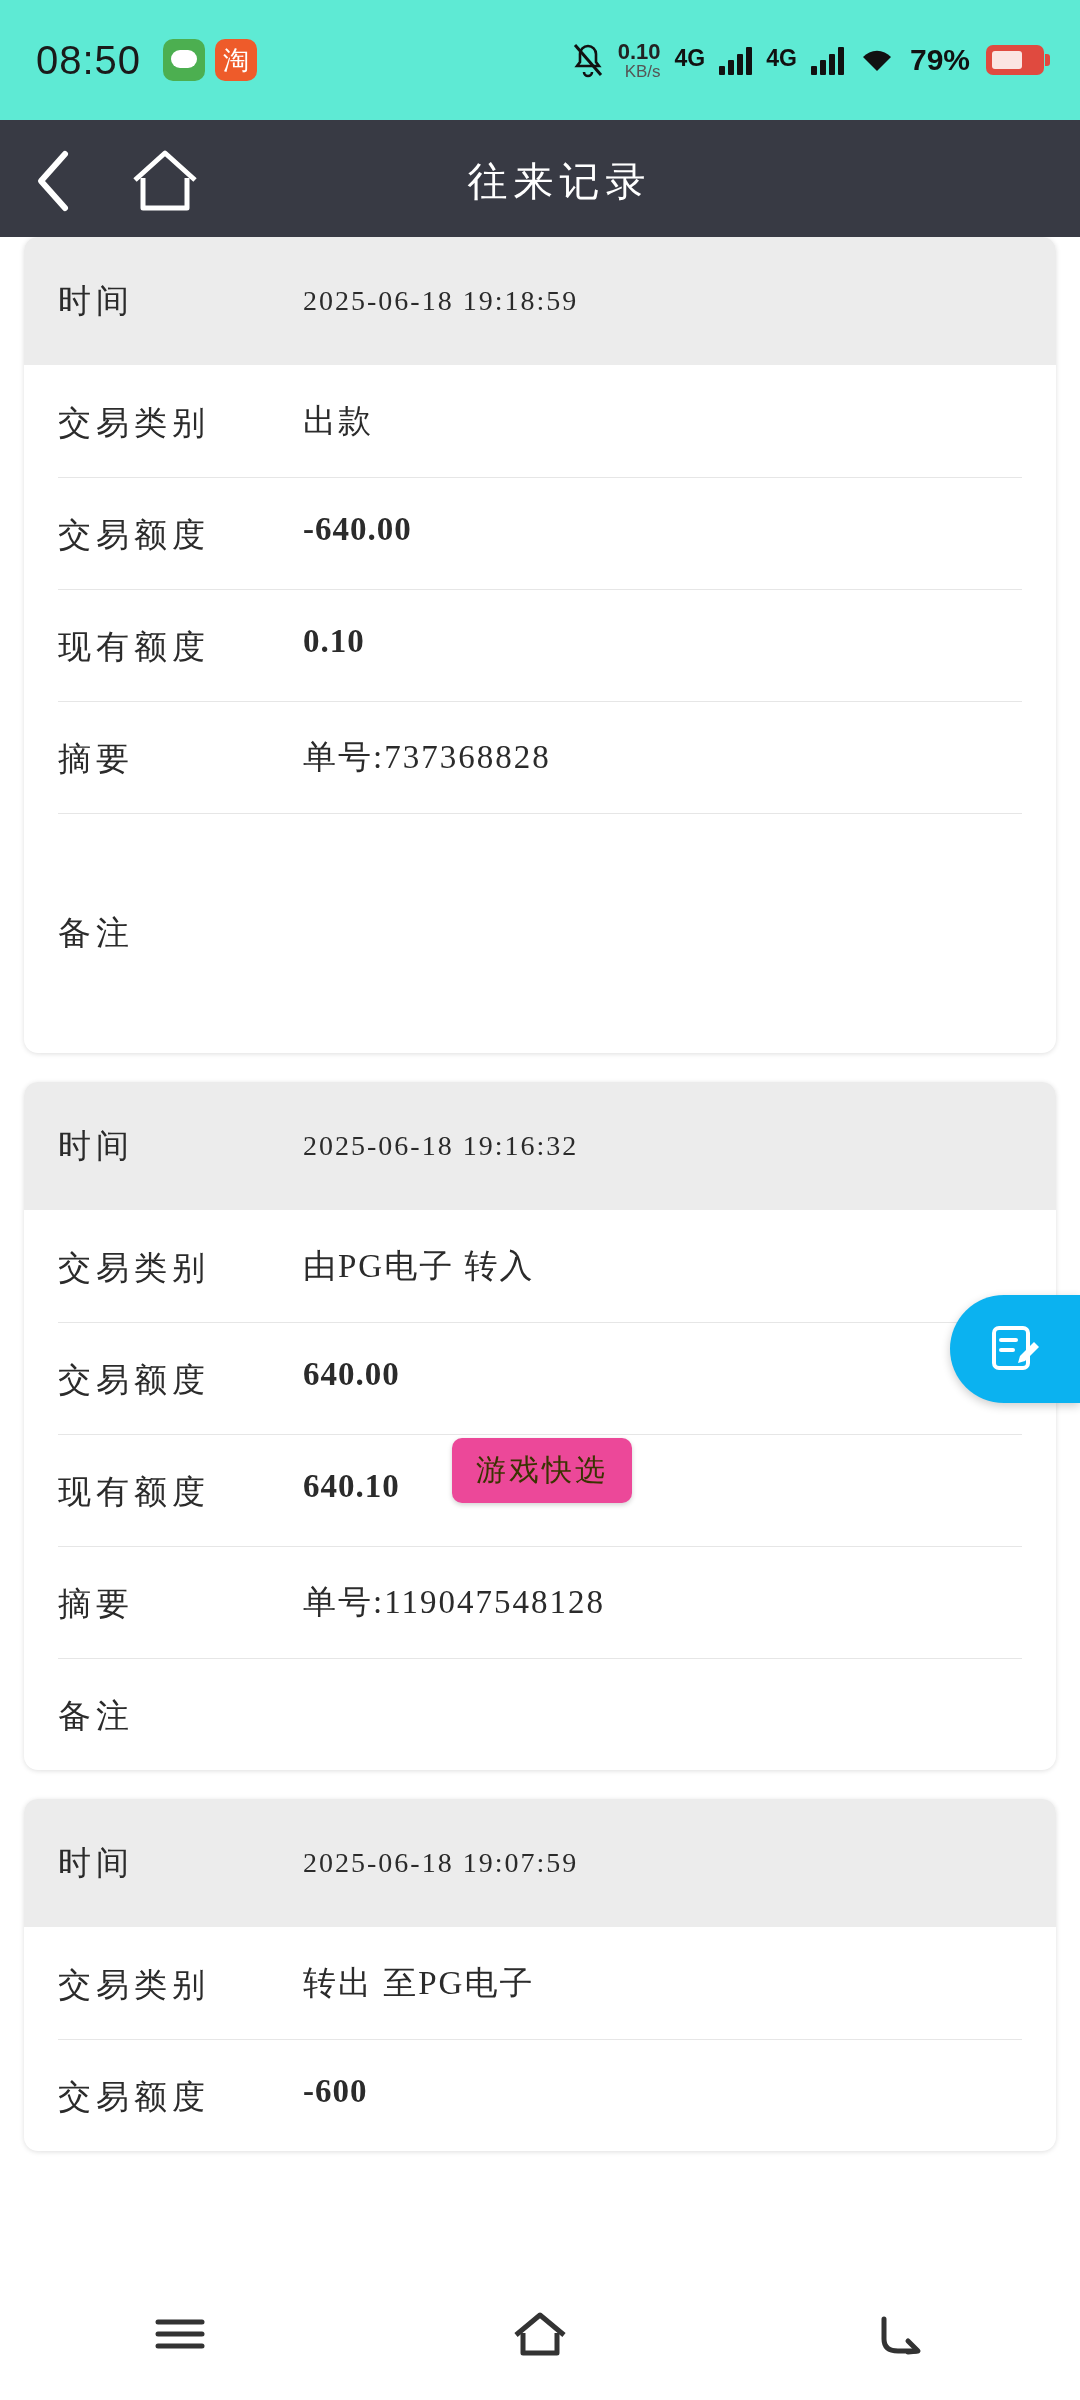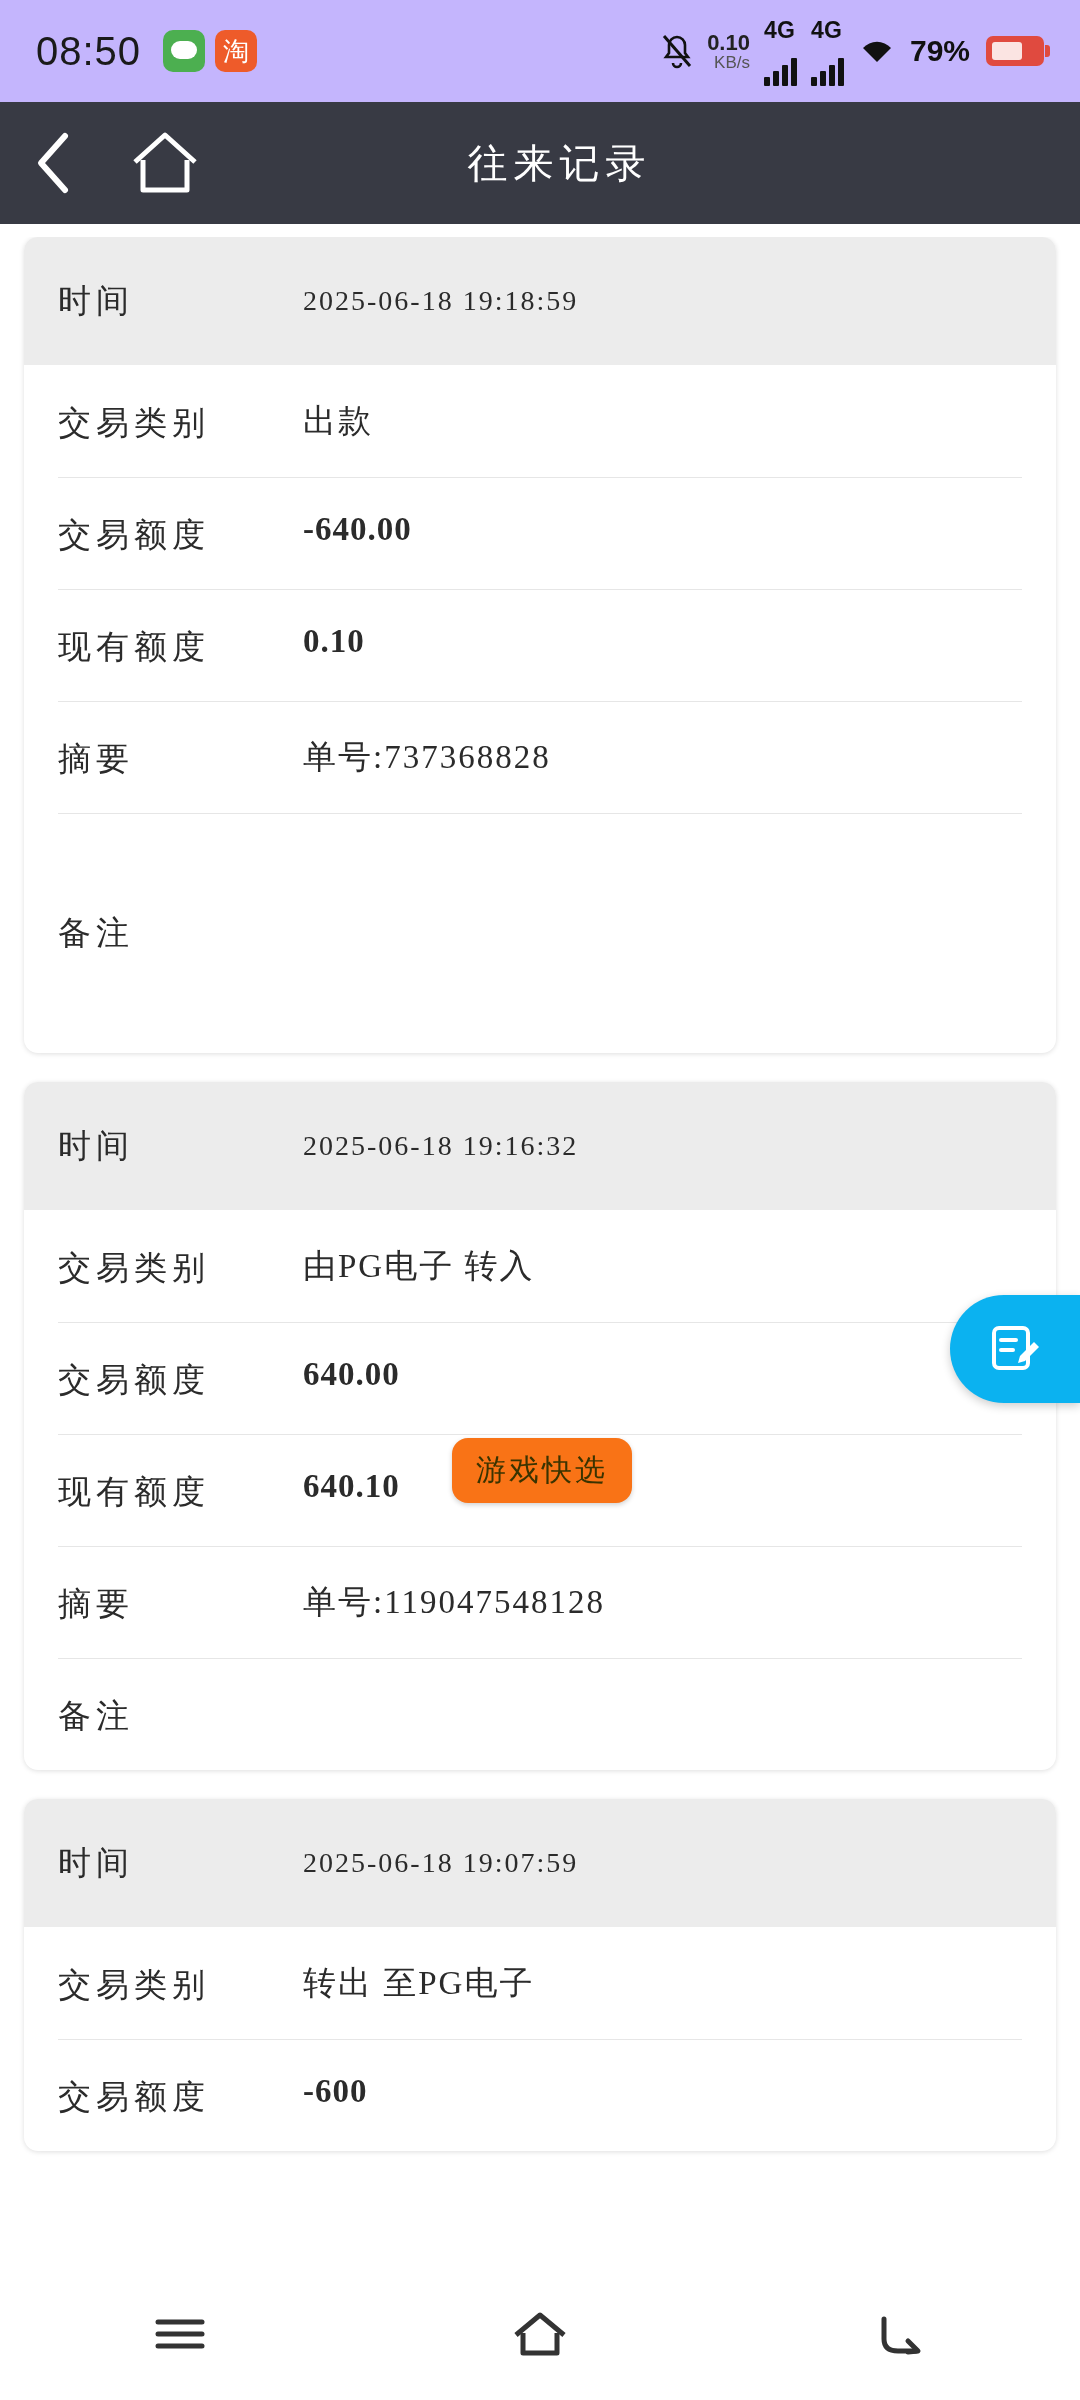--- a/index.html
+++ b/index.html
@@ -7,22 +7,22 @@
     width: 1080px;
     height: 2400px;
     background: #ffffff;
     font-family: "Liberation Sans", sans-serif;
     overflow: hidden;
   }
   body { position: relative; }
 
   
   .statusbar {
-    height: 102px;
-    background: #c4b5fd;
+    height: 120px;
+    background: #5eead4;
     display: flex;
     align-items: center;
     padding: 0 36px;
     position: relative;
   }
   .sb-clock {
     font-size: 40px;
     color: #1a1a1a;
     letter-spacing: 1px;
     font-family: "Liberation Sans", sans-serif;
@@ -42,21 +42,21 @@
     display: flex; align-items: center; justify-content: center;
   }
   .sb-right {
     margin-left: auto; display: flex; align-items: center; gap: 14px;
   }
   .sb-bell { width: 32px; height: 36px; position: relative; }
   .sb-bell svg { display: block; }
   .sb-kb { text-align: right; line-height: 1.05; }
   .sb-kb .v { font-size: 22px; color: #222; font-weight: bold;}
   .sb-kb .u { font-size: 17px; color: #555; }
-  .sb-sig { display: flex; align-items: center; gap: 12px; flex-direction: column; }
+  .sb-sig { display: flex; align-items: flex-start; gap: 12px; }
   .sb-4g { font-size: 23px; font-weight: bold; color: #111; margin-right: 2px; }
   .bars { display: flex; align-items: flex-end; gap: 3px; height: 30px; }
   .bars i { display: block; width: 6px; background: #111; border-radius: 1px; }
   .bars i:nth-child(1){height:9px}.bars i:nth-child(2){height:15px}
   .bars i:nth-child(3){height:21px}.bars i:nth-child(4){height:28px}
   .sb-wifi { width: 38px; height: 30px; position: relative; }
   .sb-batt-txt { font-size: 30px; color: #111; font-weight: bold; }
   .sb-batt {
     width: 58px; height: 30px; border-radius: 7px; background: #e04a3f;
     position: relative; margin-left: 2px;
@@ -164,26 +164,26 @@
     align-items: center;
     justify-content: center;
     box-shadow: 0 3px 10px rgba(0,0,0,.2);
   }
 
   
   .game-pill {
     position: absolute;
     left: 452px;
     top: 1438px;
-    background: #f97316;
+    background: #ec4899;
     color: #3a3300;
     font-size: 30px;
     letter-spacing: 3px;
     padding: 12px 24px;
-    border-radius: 16px;
+    border-radius: 10px;
     font-family: "Liberation Serif", serif;
     box-shadow: 0 2px 5px rgba(0,0,0,.18);
   }
 
   
   .navbar {
     position: absolute;
     left: 0; right: 0; bottom: 0;
     height: 128px;
     background: #ffffff;

